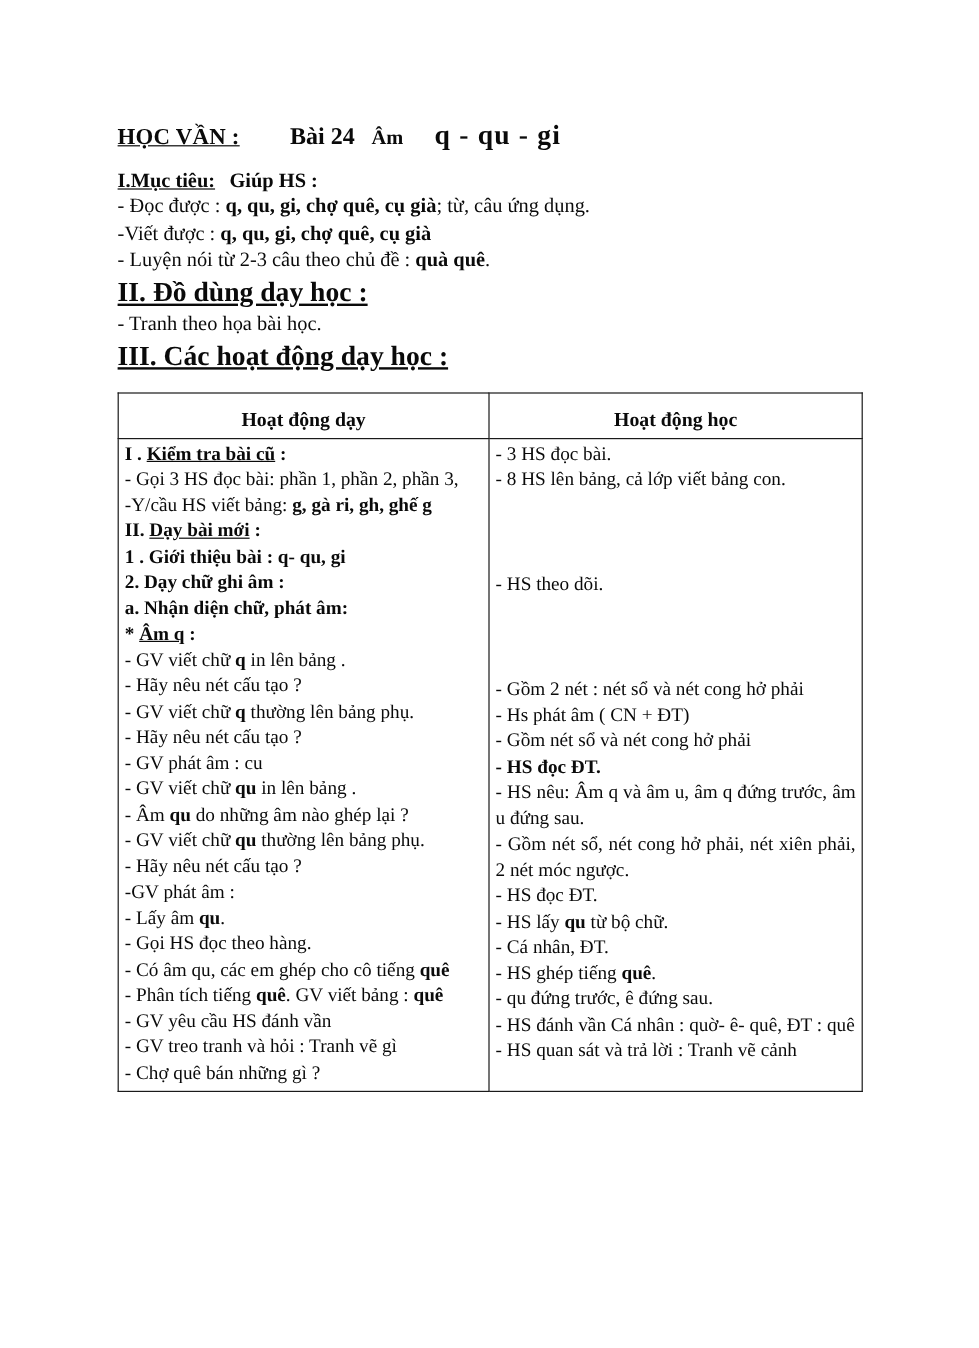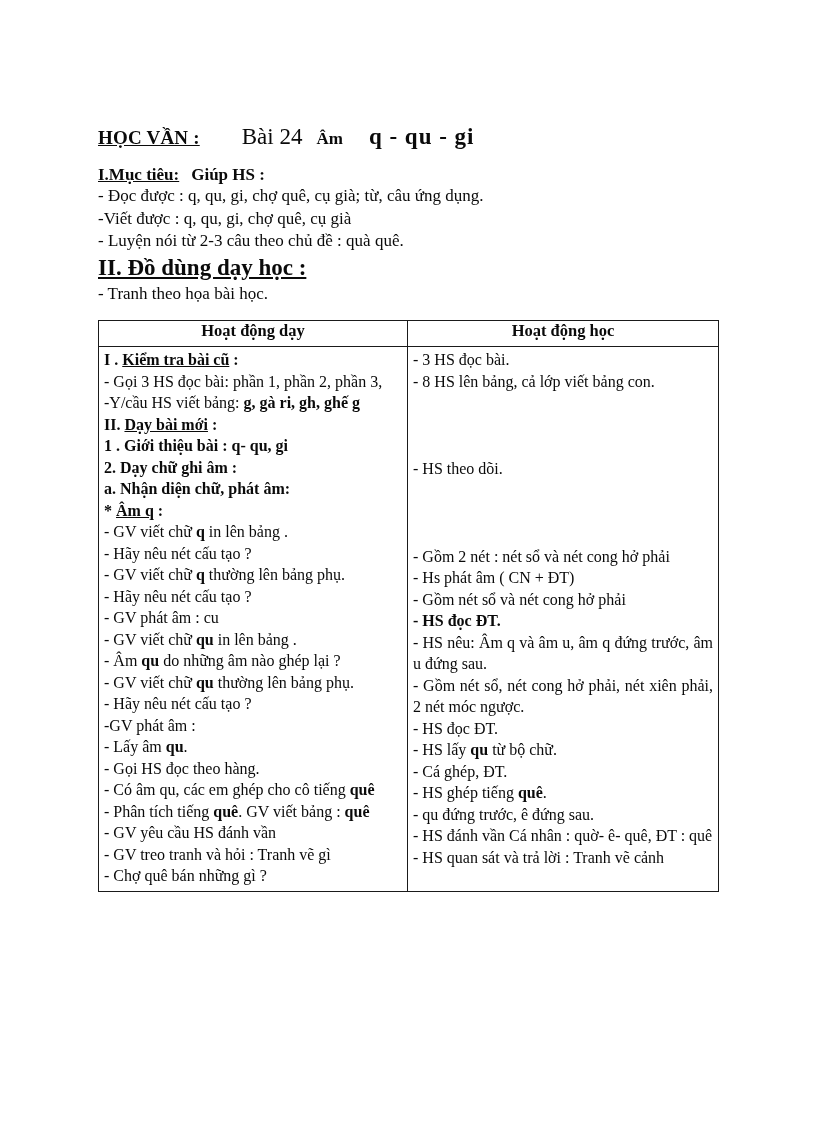--- a/index.html
+++ b/index.html
@@ -20,40 +20,40 @@
     position: absolute;
     left: 0; top: 0;
     width: 816px;
     height: 1123px;
     background: #ffffff;
   }
 
   .content {
     position: absolute;
     left: 98px;
-    top: 124px;
+    top: 100px;
     width: 620px;
   }
 
   
   .title-line {
     display: flex;
     align-items: baseline;
     white-space: nowrap;
     margin-bottom: 2px;
   }
   .title-subject {
     font-weight: bold;
     font-size: 19px;
     text-decoration: underline;
     letter-spacing: 0.2px;
   }
   .title-lesson {
-    font-weight: normal;
-    font-size: 23px;
+    font-weight: bold;
+    font-size: 20px;
     margin-left: 42px;
   }
   .title-amlabel {
     font-weight: bold;
     font-size: 17px;
     margin-left: 14px;
   }
   .title-phonemes {
     font-weight: bold;
     font-size: 23px;
@@ -68,21 +68,21 @@
     white-space: nowrap;
   }
   .obj-head .u { text-decoration: underline; }
   .obj-head .plain { font-weight: bold; margin-left: 12px; }
 
   .line {
     font-size: 17px;
     line-height: 1.33;
     white-space: nowrap;
   }
-  .line b { font-weight: normal; }
+  .line b { font-weight: bold; }
 
   .sec-head {
     font-size: 23px;
     font-weight: bold;
     white-space: nowrap;
     line-height: 1.33;
   }
   .sec-head .u { text-decoration: underline; }
 
   
@@ -92,21 +92,21 @@
     margin-top: 14px;
     table-layout: fixed;
   }
   table.lesson, table.lesson td, table.lesson th {
     border: 1.3px solid #1a1a1a;
   }
   table.lesson th {
     font-size: 16.5px;
     font-weight: bold;
     text-align: center;
-    padding: 0 0 5px 0;
+    padding: 12px 0 5px 0;
     vertical-align: middle;
   }
   table.lesson td {
     vertical-align: top;
     padding: 2px 5px 4px 5px;
     font-size: 16px;
     line-height: 1.345;
   }
   col.c-dạy { width: 309px; }
   col.c-học { width: 311px; }
@@ -147,20 +147,23 @@
     </div>
     <div class="line">
       <span>- Luyện nói từ 2-3 câu  theo chủ đề : </span><b>quà quê</b><span>.</span>
     </div>
 
     <div class="sec-head">
       <span class="u">II. Đồ dùng dạy học :</span>
     </div>
     <div class="line">- Tranh theo họa bài học.</div>
 
+    <div class="sec-head">
+      <span class="u">III. Các hoạt động dạy học :</span>
+    </div>
 
     <table class="lesson">
       <colgroup>
         <col class="c-dạy">
         <col class="c-học">
       </colgroup>
       <thead>
         <tr>
           <th>Hoạt động dạy</th>
           <th>Hoạt động học</th>
@@ -204,21 +207,21 @@
             <p>- HS theo dõi.</p>
             <div class="spacer-lg"></div>
             <p class="j">- Gồm 2 nét : nét sổ và nét cong hở phải</p>
             <p>- Hs phát âm ( CN + ĐT)</p>
             <p>- Gồm nét sổ và nét cong hở phải</p>
             <p><b><span>- HS đọc ĐT.</span></b></p>
             <p class="j">- HS nêu: Âm q và âm u, âm q đứng trước, âm u đứng sau.</p>
             <p class="j">- Gồm nét sổ, nét cong hở phải, nét xiên phải, 2 nét móc ngược.</p>
             <p> - HS đọc ĐT.</p>
             <p><span>- HS lấy </span><b>qu</b><span> từ bộ chữ.</span></p>
-            <p>- Cá ghép, ĐT.</p>
+            <p>- Cá nhân, ĐT.</p>
             <p><span>- HS ghép tiếng </span><b>quê</b><span>.</span></p>
             <p>- qu đứng trước, ê đứng sau.</p>
             <p>- HS đánh vần Cá nhân : quờ- ê- quê, ĐT : quê</p>
             <p>- HS quan sát và trả lời : Tranh vẽ cảnh</p>
           </td>
         </tr>
       </tbody>
     </table>
 
   </div>

